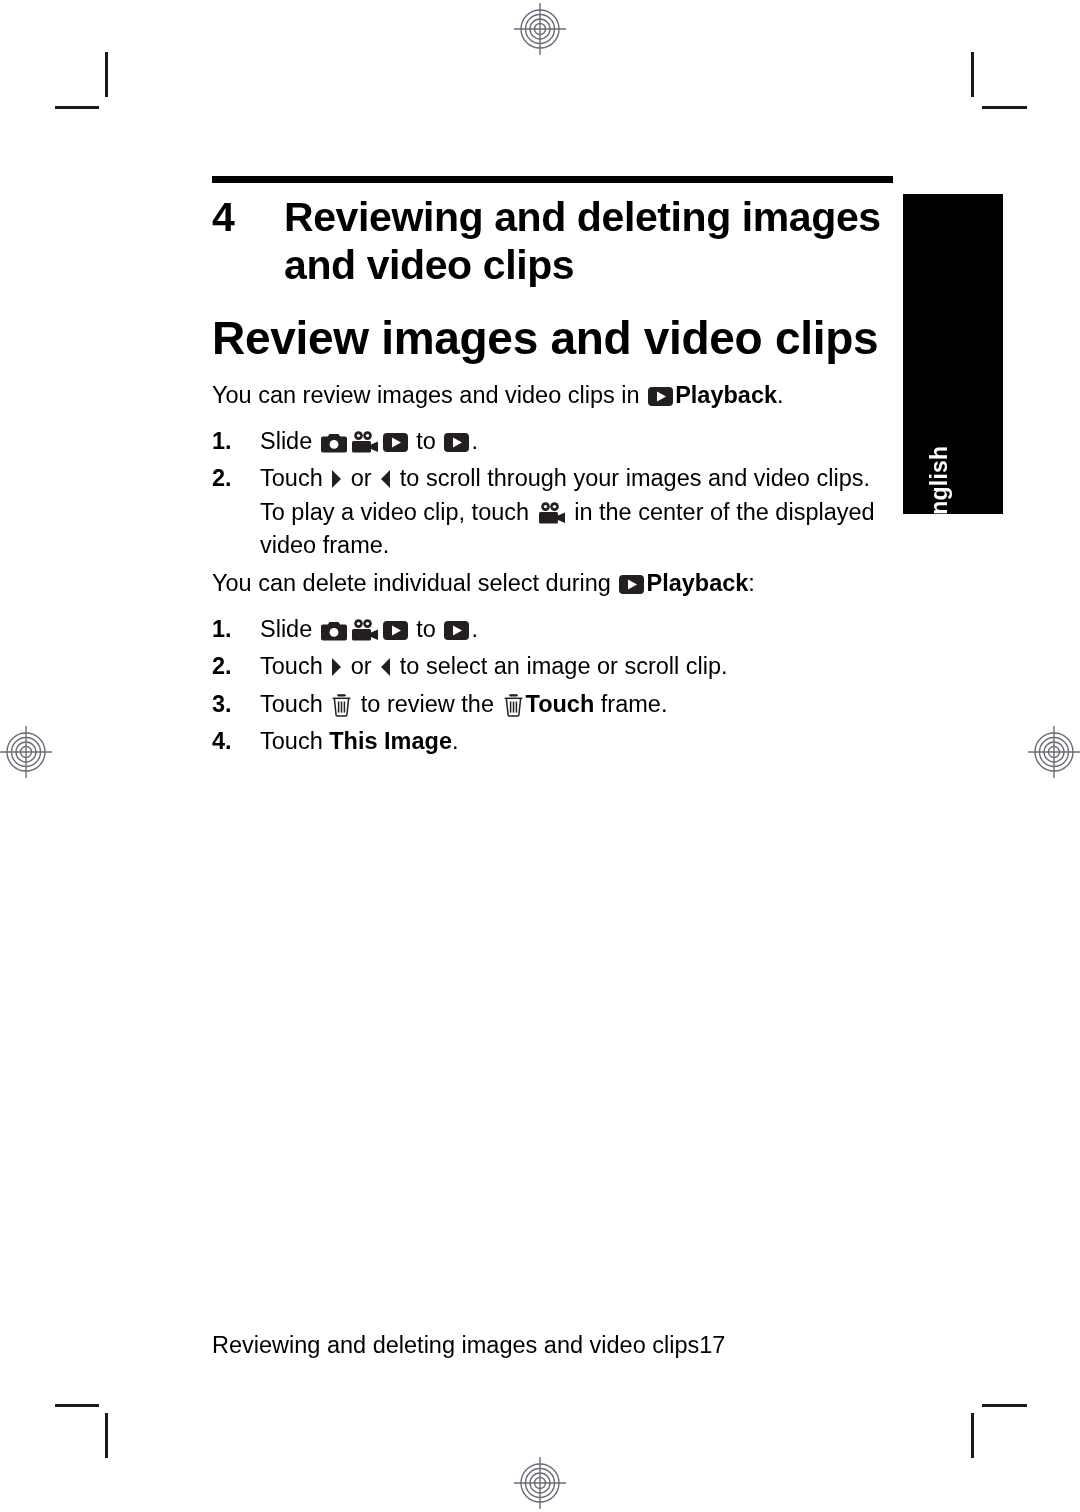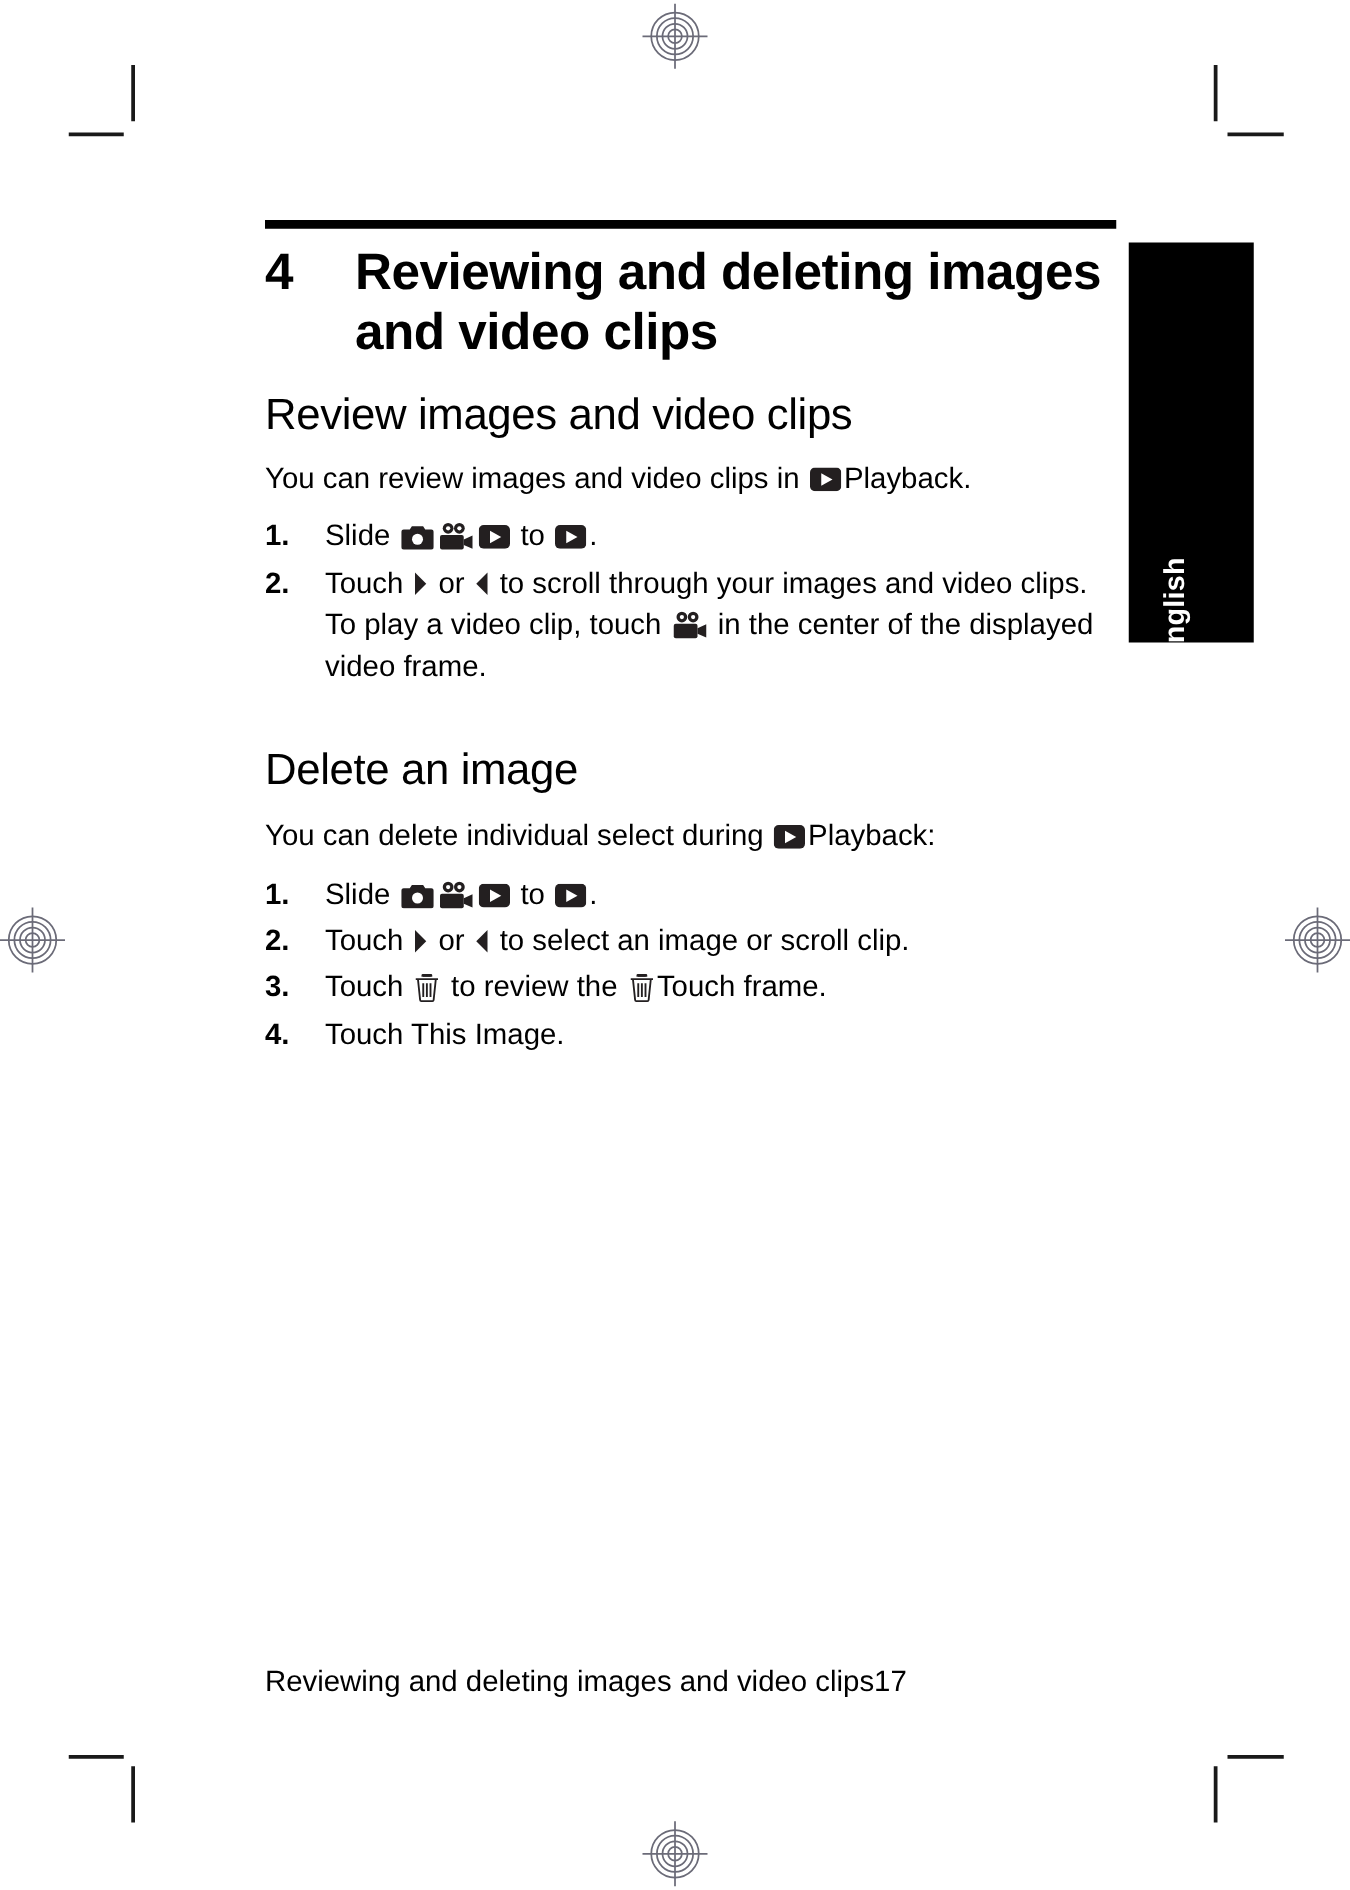--- a/index.html
+++ b/index.html
@@ -59,22 +59,22 @@
     margin-bottom: 22px;
   }
   .chapter-num {
     width: 72px;
     flex: 0 0 72px;
   }
   .chapter-text { flex: 1 1 auto; }
 
   
   .h2 {
-    font-size: 35px;
-    font-weight: normal;
+    font-size: 46px;
+    font-weight: bold;
     letter-spacing: -0.3px;
     margin: 0 0 14px 0;
     line-height: 1.15;
   }
   .h2.delete-head { margin-top: 46px; margin-bottom: 16px; }
 
   
   .para {
     font-size: 23.5px;
     line-height: 1.38;
@@ -94,21 +94,21 @@
     line-height: 1.42;
     margin-bottom: 4px;
   }
   .step-num {
     flex: 0 0 48px;
     width: 48px;
     font-weight: bold;
   }
   .step-body { flex: 1 1 auto; }
 
-  b, .bold { font-weight: normal; text-align: center; }
+  b, .bold { font-weight: bold; text-align: center; }
 
   
   .ic {
     display: inline-block;
     vertical-align: -3px;
     margin: 0 2px;
   }
   .ic svg { display: block; }
   .ic-play     { width: 25px; height: 19px; }
   .ic-camera   { width: 26px; height: 21px; vertical-align: -4px; }
@@ -270,21 +270,20 @@
               <circle cx="7.5" cy="4.6" r="4.3" fill="#231f20"></circle>
               <circle cx="16.5" cy="4.6" r="4.3" fill="#231f20"></circle>
               <circle cx="7.5" cy="4.6" r="1.7" fill="#ffffff"></circle>
               <circle cx="16.5" cy="4.6" r="1.7" fill="#ffffff"></circle>
               <rect x="1" y="10" width="19" height="11.5" rx="1.6" fill="#231f20"></rect>
               <path d="M20 13.5 L27 10.4 V21 L20 18 Z" fill="#231f20"></path>
             </svg></span><span> in the center of the displayed video frame.</span></span>
     </li>
   </ol>
 
-  <h2 class="h2 delete-head">Delete an image</h2>
 
   <p class="para"><span>You can delete individual select during </span><span class="ic ic-play"><svg viewBox="0 0 25 19">
           <rect x="0" y="0" width="25" height="19" rx="4" ry="4" fill="#231f20"></rect>
           <path d="M9 4.5 L18 9.5 L9 14.5 Z" fill="#ffffff"></path>
         </svg></span><b>Playback</b><span>:</span></p>
 
   <ol class="steps">
     <li>
       <span class="step-num">1.</span>
       <span class="step-body"><span>Slide </span><span class="ic ic-camera"><svg viewBox="0 0 26 21">

